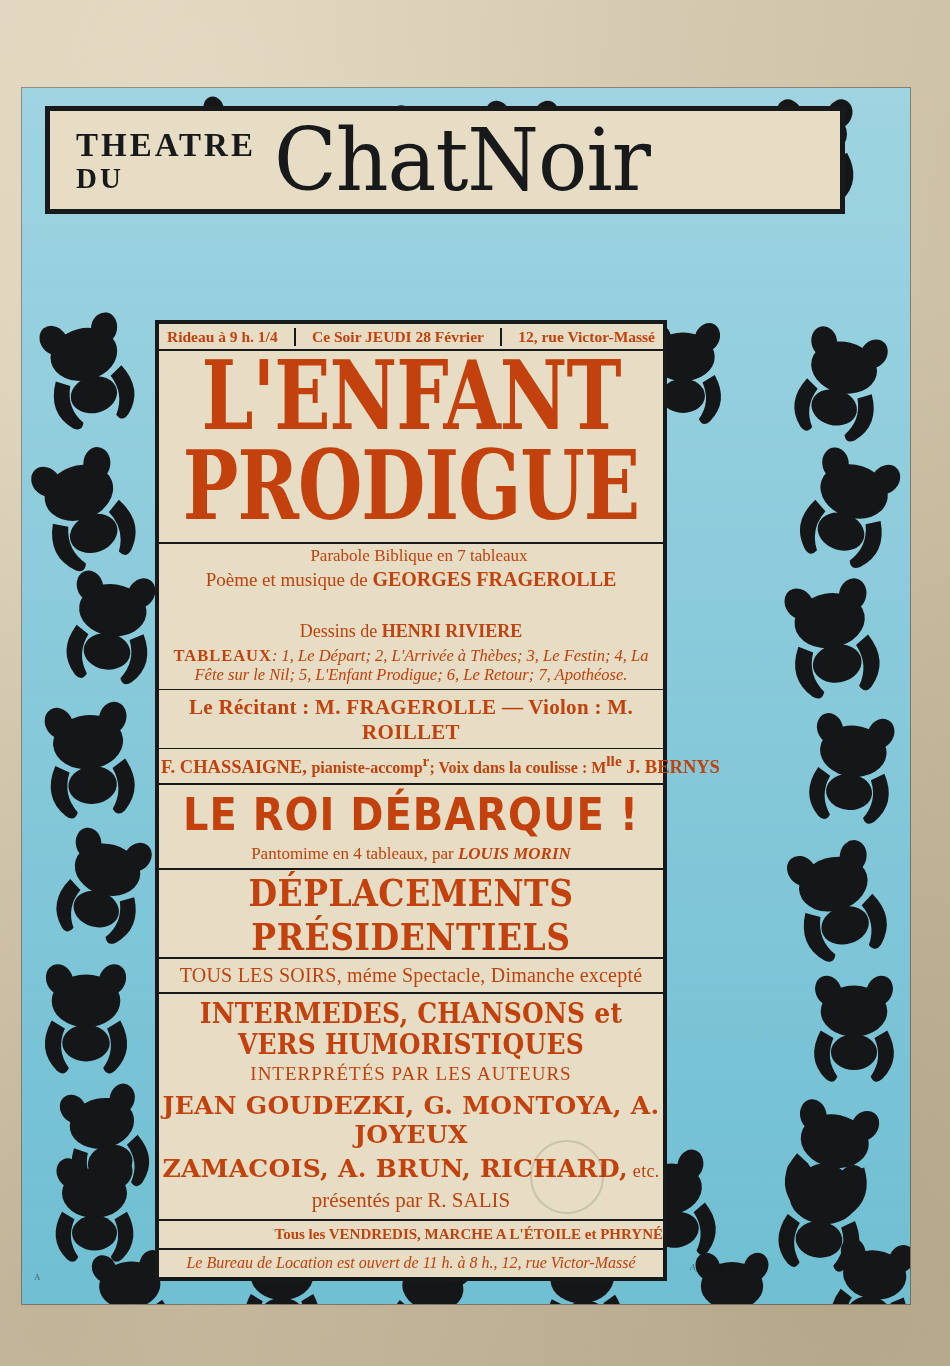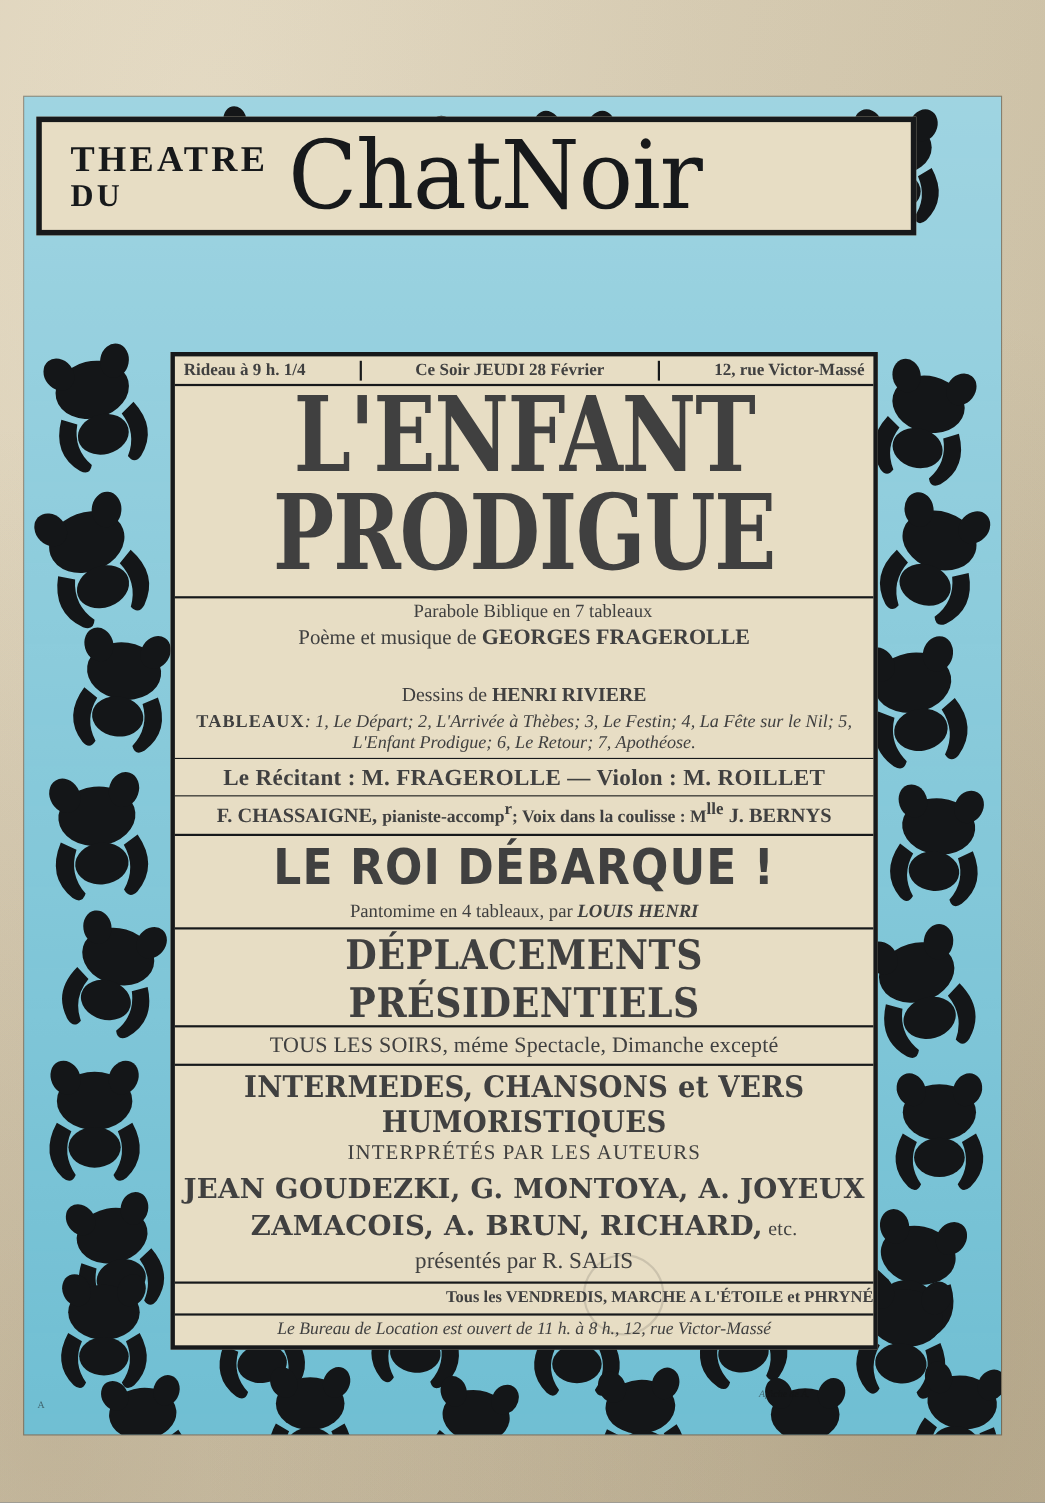--- a/index.html
+++ b/index.html
@@ -57,21 +57,21 @@
   
   .cat {
     position: absolute;
     color: #141618;
   }
   .cat svg { display: block; }
 
   
   #title-plate {
     position: absolute;
-    left: 33px;
+    left: 45px;
     top: 106px;
     width: 800px;
     height: 108px;
     background: #e7ddc4;
     border: 5px solid #17191b;
     box-sizing: border-box;
     display: flex;
     align-items: center;
     padding: 0 16px 0 26px;
   }
@@ -107,26 +107,26 @@
     margin-left: 10px;
     white-space: nowrap;
     transform: scaleY(1.05);
   }
 
   
   #panel {
     position: absolute;
     left: 155px;
     top: 320px;
-    width: 643px;
+    width: 512px;
     background: #e7ddc4;
     border: 4px solid #17191b;
     box-sizing: border-box;
     padding: 0;
-    color: #404040;
+    color: #c2410c;
   }
   .rule {
     height: 2px;
     background: #17191b;
     margin: 0;
   }
   .rule.thin { height: 1px; }
 
   
   #head-row {
@@ -775,21 +775,21 @@
     <div class="rule thin"></div>
     <div class="cast1">Le Récitant : M. FRAGEROLLE     —     Violon : M. ROILLET</div>
     <div class="rule thin"></div>
     <div class="cast2">
       <span>F. CHASSAIGNE, </span><span class="sm">pianiste-accomp</span><sup>r</sup><span class="sm">; Voix dans la coulisse : M</span><sup>lle</sup><span> J. BERNYS</span>
     </div>
     <div class="rule"></div>
 
     <div class="big2">LE ROI DÉBARQUE !</div>
     <div class="line-it">
-      <span>Pantomime en 4 tableaux, par </span><i>LOUIS HENRI</i>
+      <span>Pantomime en 4 tableaux, par </span><i>LOUIS MORIN</i>
     </div>
     <div class="rule"></div>
 
     <div class="big3">DÉPLACEMENTS  PRÉSIDENTIELS</div>
     <div class="rule"></div>
 
     <div class="soirs">TOUS LES SOIRS, méme Spectacle, Dimanche excepté</div>
     <div class="rule"></div>
 
     <div class="interm">INTERMEDES, CHANSONS et VERS HUMORISTIQUES</div>

